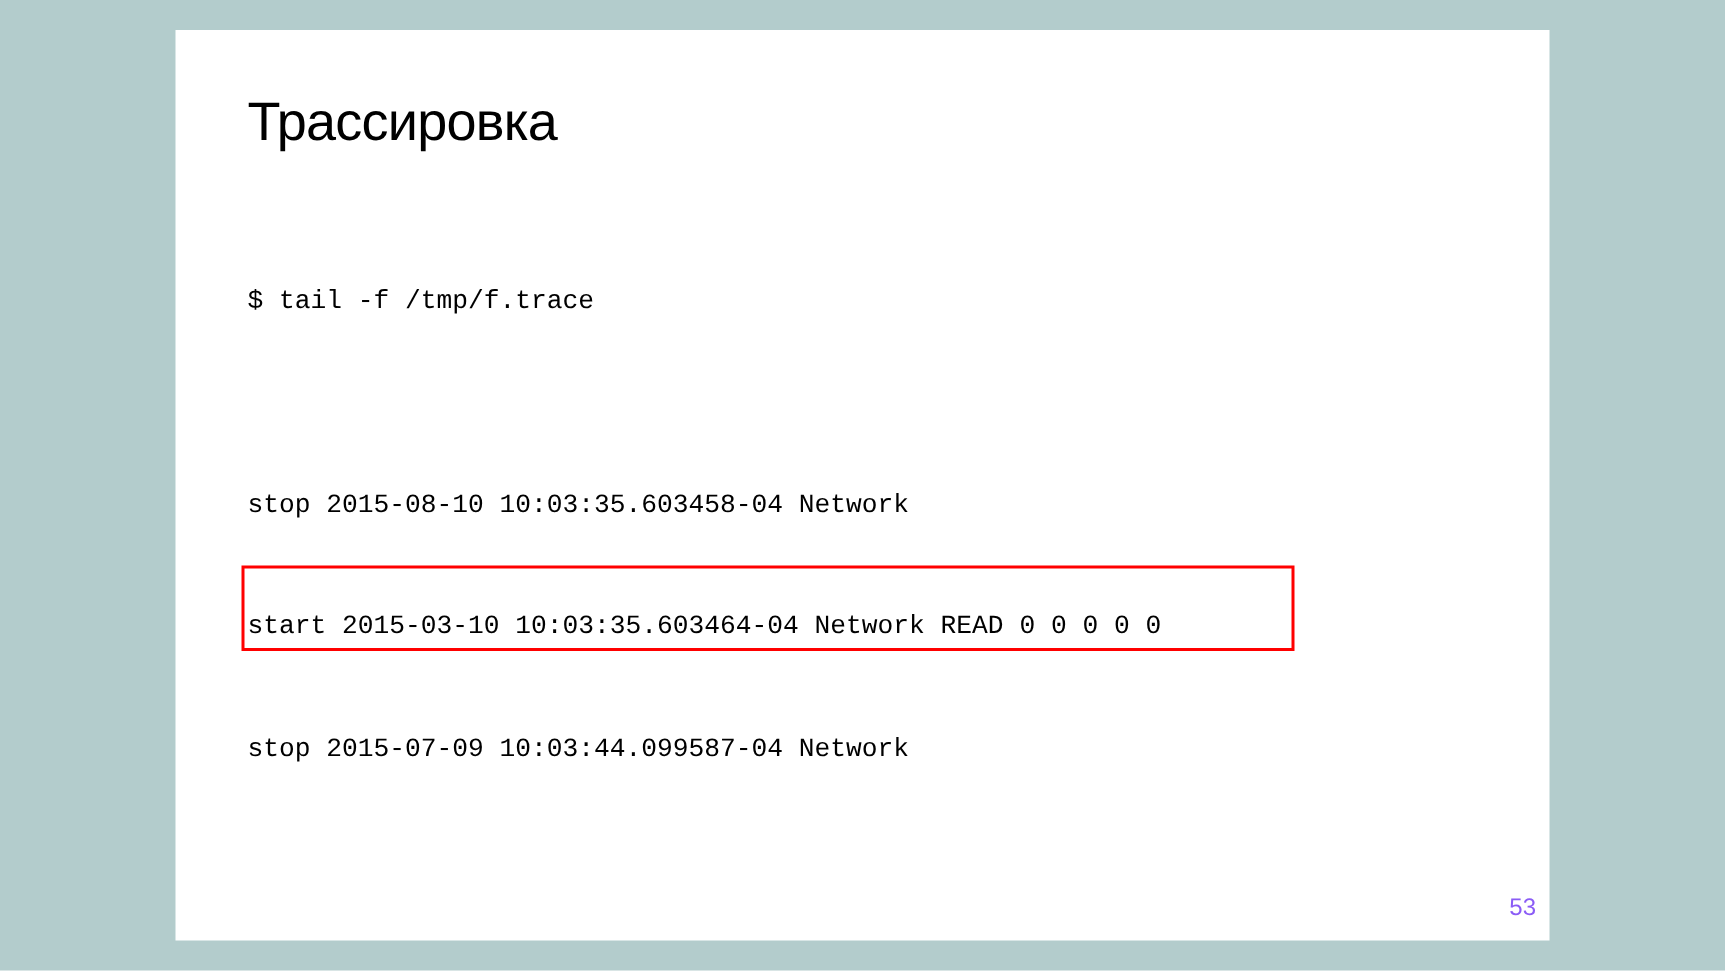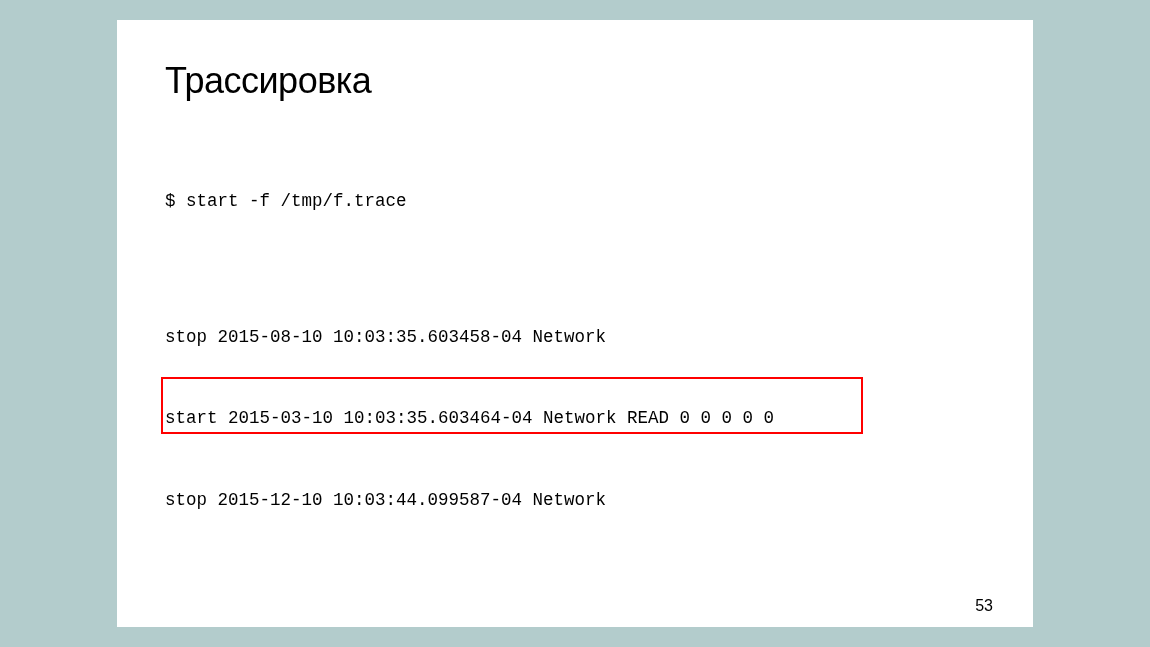--- a/index.html
+++ b/index.html
@@ -49,36 +49,36 @@
       border: 2px solid #ff0000;
       left: -4px;
       width: 702px;
       height: 57px;
       top: 107px;
       pointer-events: none;
     }
     .page-number {
       position: absolute;
       bottom: 12px;
-      right: 40px;
+      right: 9px;
       font-size: 16px;
-      color: #000000;
+      color: #8b5cf6;
     }
   </style>
 </head>
 <body>
 
 <div class="slide">
   <h1 class="title">Трассировка</h1>
   <div class="terminal">
-    <span class="terminal-line">$ start -f /tmp/f.trace</span>
+    <span class="terminal-line">$ tail -f /tmp/f.trace</span>
     <div class="line-with-box">
       <span class="terminal-line">stop 2015-08-10 10:03:35.603458-04 Network</span>
       <span class="terminal-line">start 2015-03-10 10:03:35.603464-04 Network READ 0 0 0 0 0</span>
-      <span class="terminal-line">stop 2015-12-10 10:03:44.099587-04 Network</span>
+      <span class="terminal-line">stop 2015-07-09 10:03:44.099587-04 Network</span>
       
       
       
       
       
       
       
       
       
       

